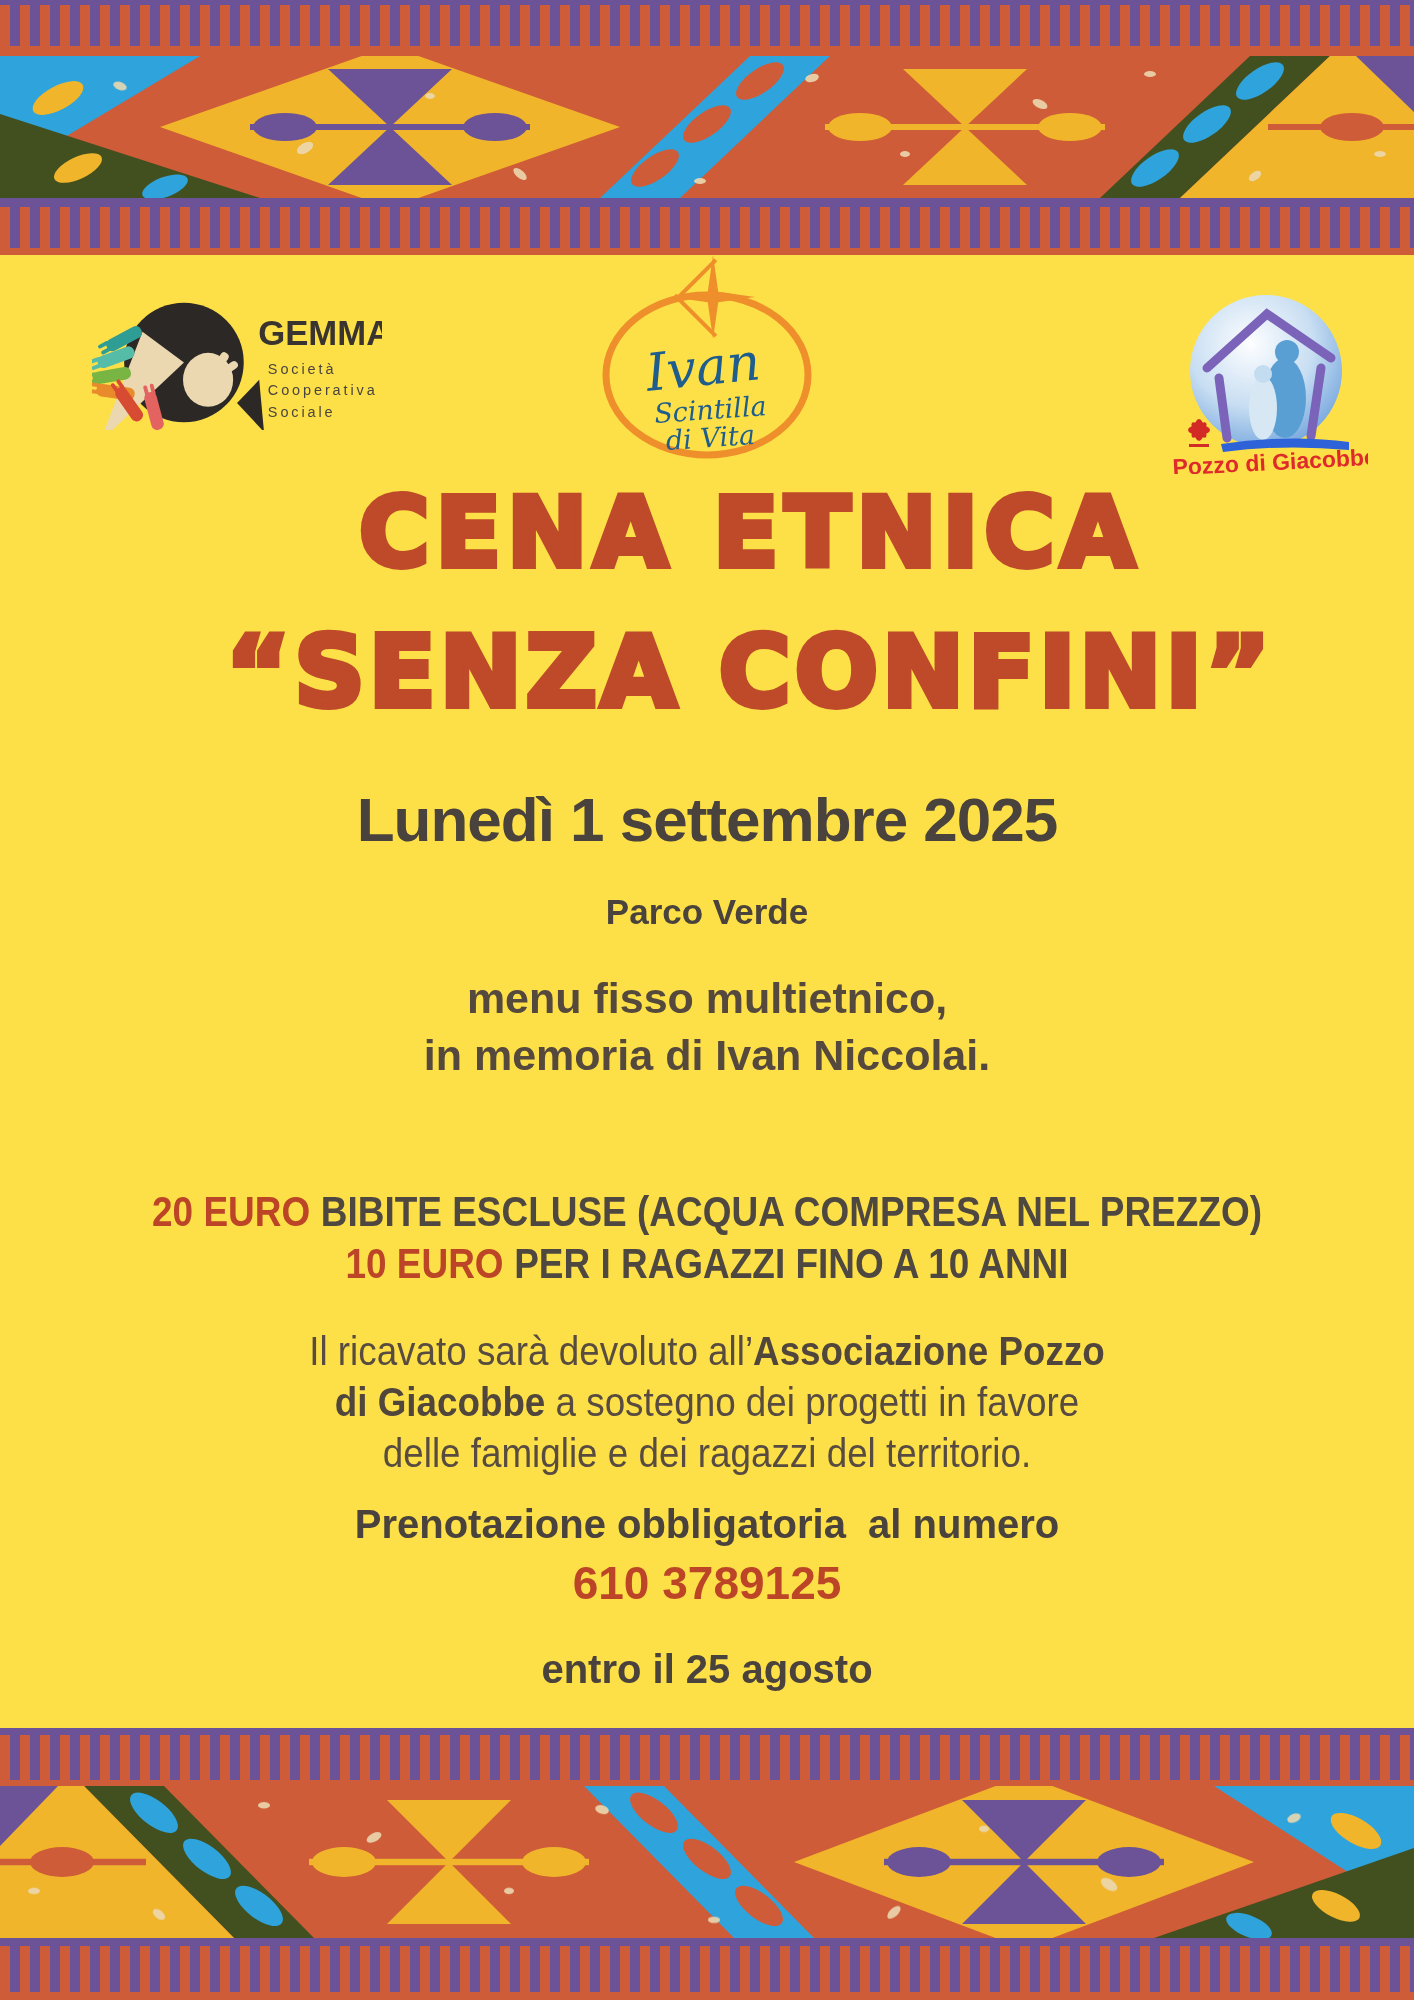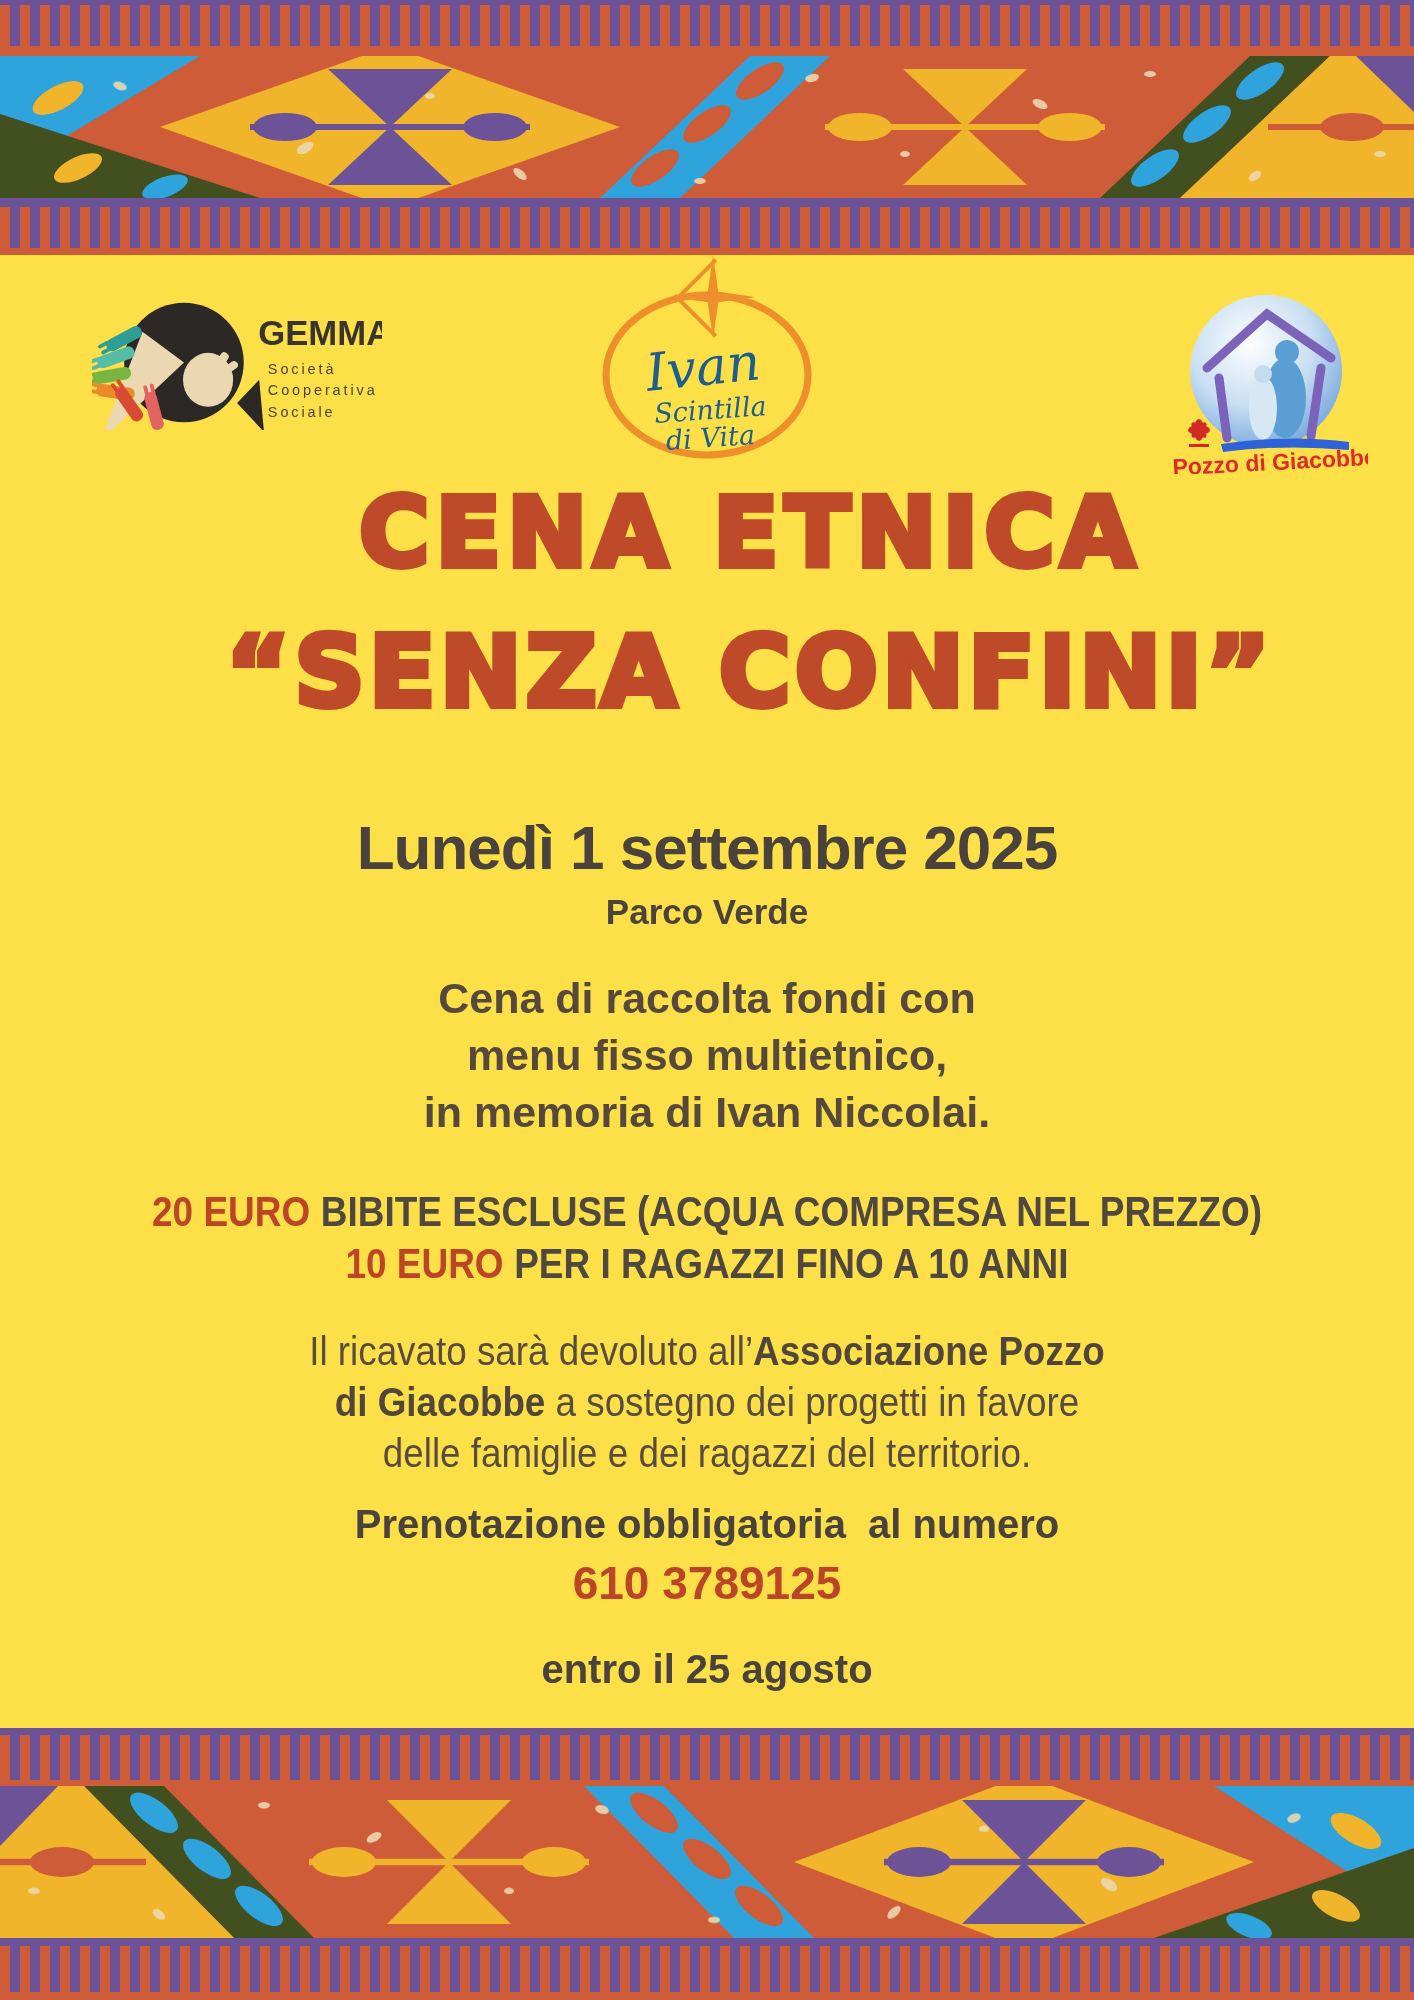--- a/index.html
+++ b/index.html
@@ -25,21 +25,21 @@
   .logo-ivan{left:593px;top:253px;width:228px;height:208px;}
   .logo-pozzo{left:1163px;top:286px;width:205px;height:188px;}
   
   .tline{position:absolute;left:0;width:1414px;text-align:center;color:#4A423C;}
   .bubble{
     font-family:"DejaVu Sans",sans-serif;font-weight:bold;color:#BE4A29;
     -webkit-text-stroke:6px #BE4A29;letter-spacing:6px;padding-left:43px;
   }
   .title1{top:478px;font-size:96px;line-height:110px;}
   .title2{top:612px;font-size:98px;line-height:120px;letter-spacing:4px;}
-  .date{top:812px;font-size:62px;font-weight:bold;letter-spacing:-1px;}
+  .date{top:784px;font-size:62px;font-weight:bold;letter-spacing:-1px;}
   .venue{top:856px;font-size:35px;font-weight:bold;margin-top:36px;}
   .address{top:894px;font-size:30px;}
   .desc{top:970px;font-size:43px;font-weight:bold;line-height:57px;color:#55483C;}
   .cond{transform:scaleX(0.88);transform-origin:50% 50%;}
   .price{font-size:42px;font-weight:bold;color:#4F4840;letter-spacing:0px;}
   .price1{top:1188px;}
   .price2{top:1240px;}
   .red{color:#BC4527;}
   .price .amt{margin-right:12px;}
   .donation{top:1326px;font-size:40px;line-height:51px;color:#584C41;transform:scaleX(0.92);transform-origin:50% 0;}
@@ -219,21 +219,20 @@
     </svg>
   </div>
 
   <div class="tline bubble title1">CENA ETNICA</div>
   <div class="tline bubble title2">“SENZA CONFINI”</div>
 
   <div class="tline date">Lunedì 1 settembre 2025</div>
   <div class="tline venue">Parco Verde</div>
 
   <div class="tline desc">
-    <div>Cena di raccolta fondi con</div>
     <div>menu fisso multietnico,</div>
     <div>in memoria di Ivan Niccolai.</div>
   </div>
 
   <div class="tline price price1 cond">
     <span class="red amt">20 EURO</span><span>BIBITE ESCLUSE (ACQUA COMPRESA NEL PREZZO)</span>
   </div>
   <div class="tline price price2 cond">
     <span class="red amt">10 EURO</span><span>PER I RAGAZZI FINO A 10 ANNI</span>
   </div>

